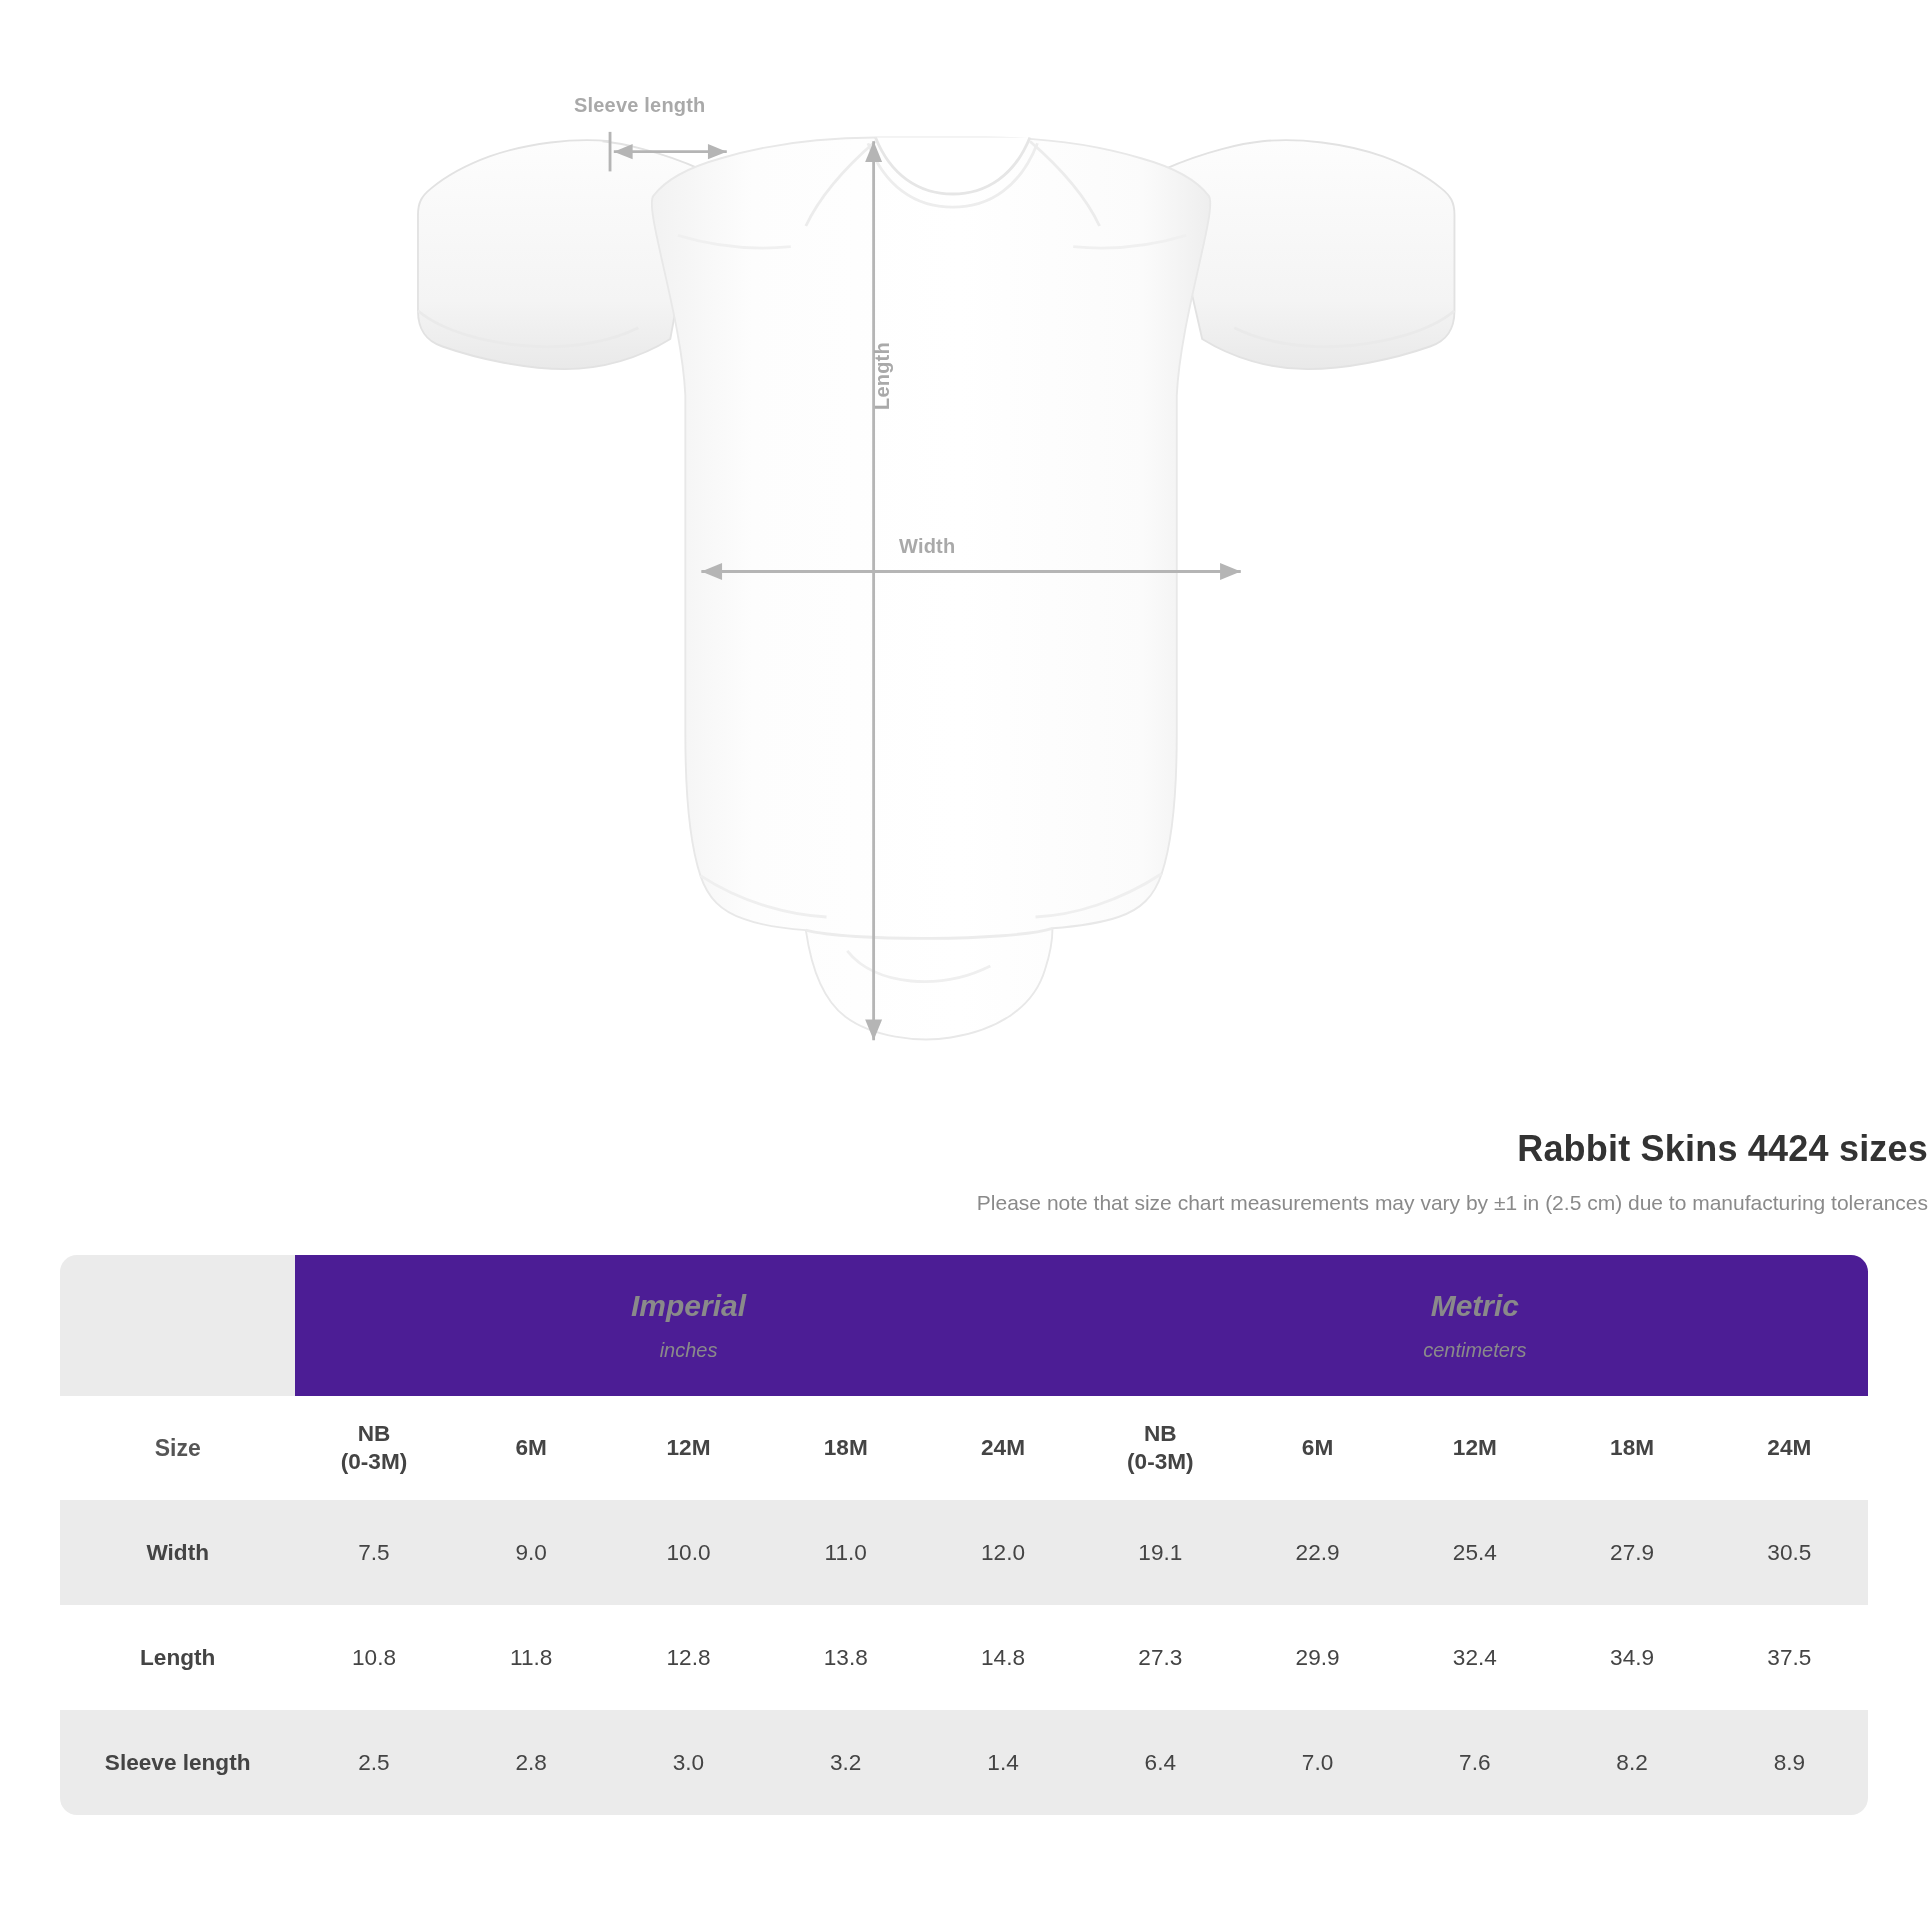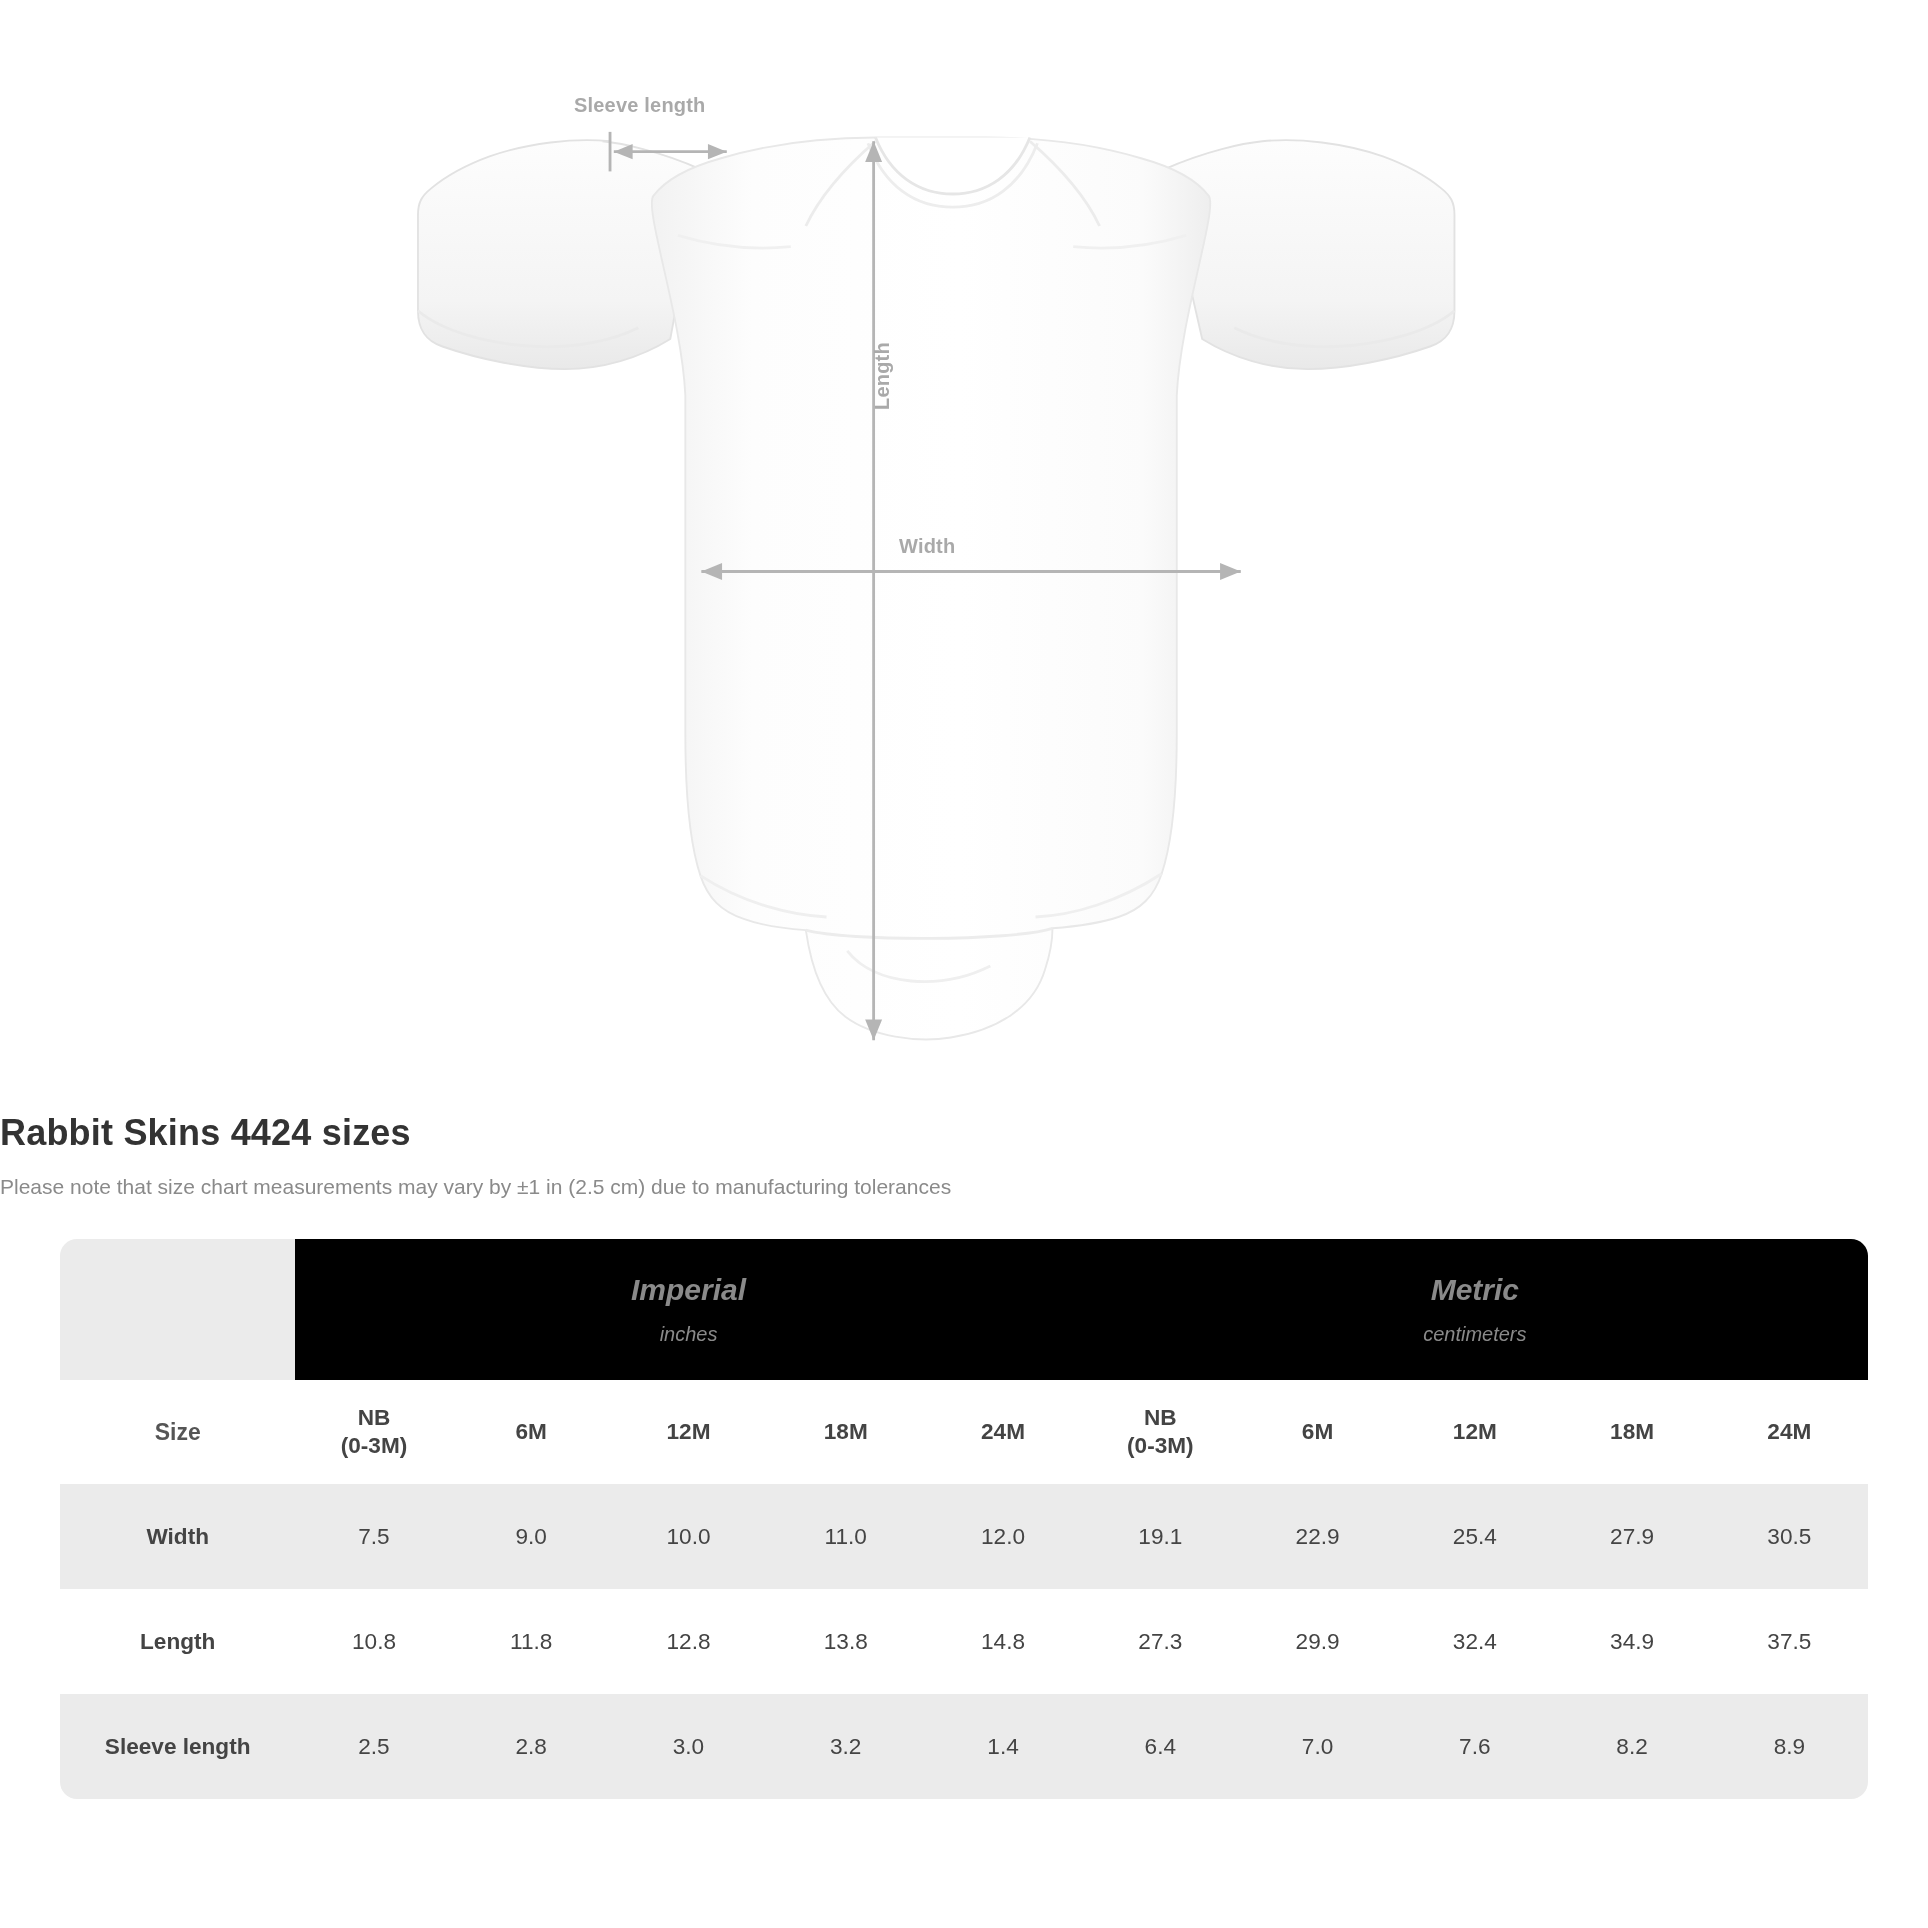--- a/index.html
+++ b/index.html
@@ -46,22 +46,22 @@
   #width-label  { left: 899px; top: 535px; }
   #length-label {
     left: 871px;
     top: 410px;
     transform: rotate(-90deg);
     transform-origin: left top;
   }
 
   
   .title-block {
-    text-align: left;
-    margin-top: 1px;
+    text-align: right;
+    margin-top: 17px;
   }
   .chart-title {
     font-size: 36px;
     font-weight: bold;
     color: #333333;
     margin: 0;
     letter-spacing: 0.2px;
   }
   .chart-note {
     font-size: 21px;
@@ -83,21 +83,21 @@
   table.size-table td, table.size-table th {
     text-align: center;
     vertical-align: middle;
     font-size: 22.6px;
     color: #444444;
     padding: 0;
     border: none;
   }
   .unit-row td {
     height: 141px;
-    background: #000000;
+    background: #4c1d95;
   }
   .unit-row td.first-cell {
     background: #ebebeb;
     border-top-left-radius: 17px;
   }
   .unit-row td.last-cell {
     border-top-right-radius: 17px;
   }
   .unit-name {
     font-size: 30px;

